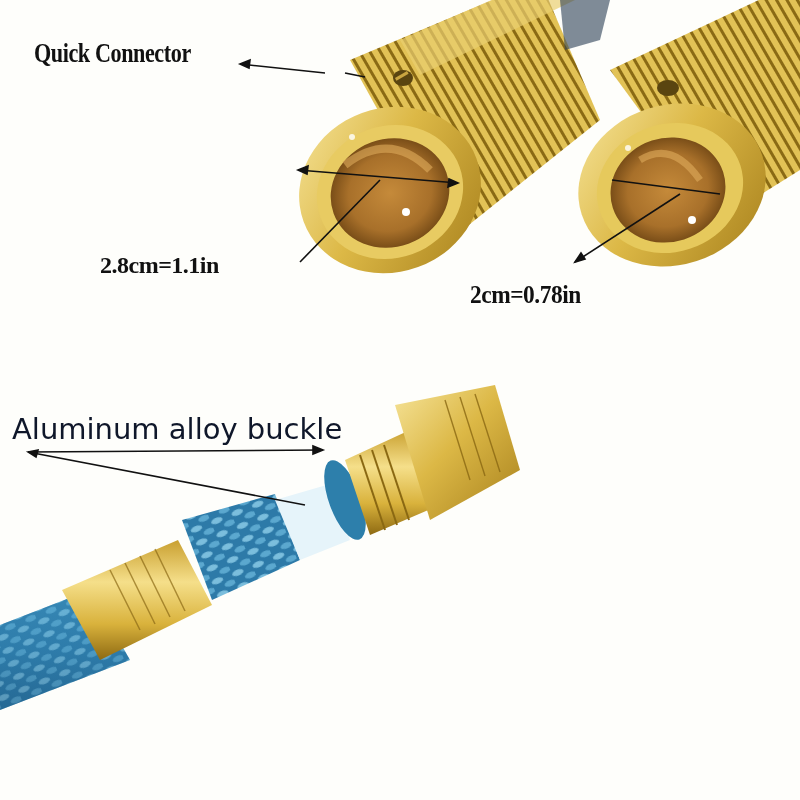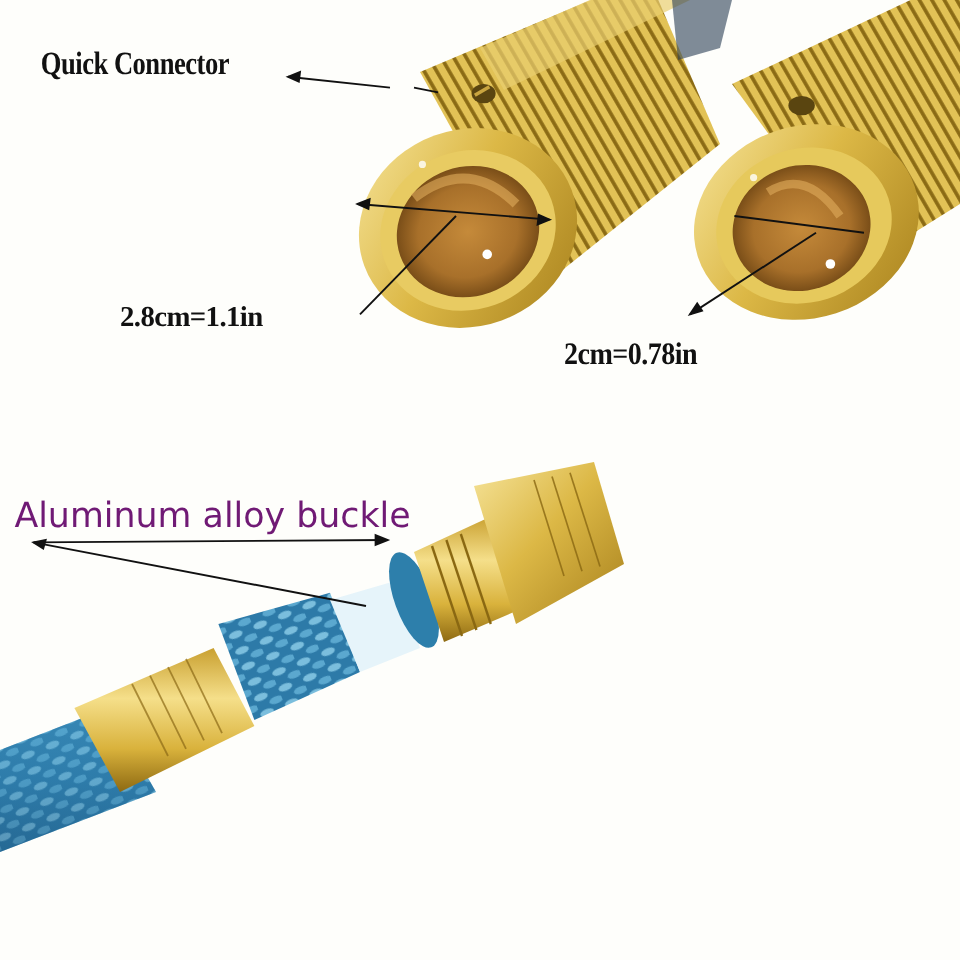--- a/index.html
+++ b/index.html
@@ -15,21 +15,21 @@
       font-family: "Liberation Serif", "DejaVu Serif", serif;
       font-weight: bold;
       color: #111;
       white-space: nowrap;
       letter-spacing: -0.5px;
     }
     .label-sans {
       position: absolute;
       font-family: "DejaVu Sans", "Liberation Sans", sans-serif;
       font-style: italic;
-      color: #701a75;
+      color: #0f172a;
       white-space: nowrap;
     }
     #lbl-quick { left: 34px; top: 38px; font-size: 27px; transform: scaleX(0.82); transform-origin: left top; }
     #lbl-d1 { left: 100px; top: 252px; font-size: 24px; }
     #lbl-d2 { left: 470px; top: 280px; font-size: 26px; transform: scaleX(0.9); transform-origin: left top; }
     #lbl-buckle { left: 12px; top: 412px; font-size: 29px; font-style: normal; letter-spacing: 0px; }
   </style>
 </head>
 <body>
 

